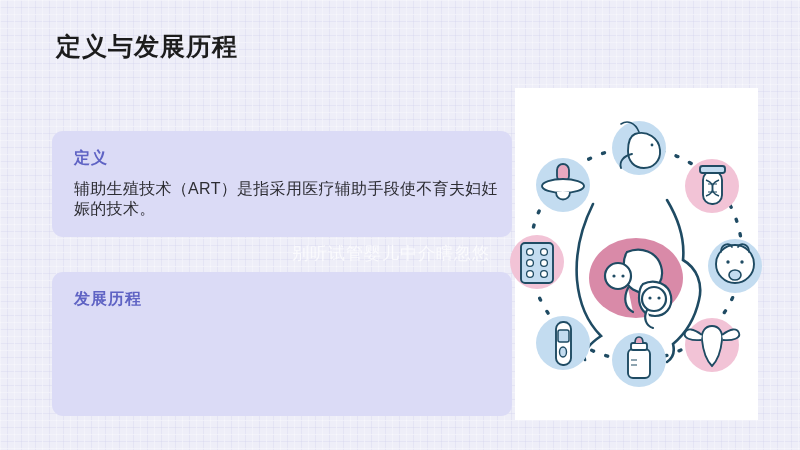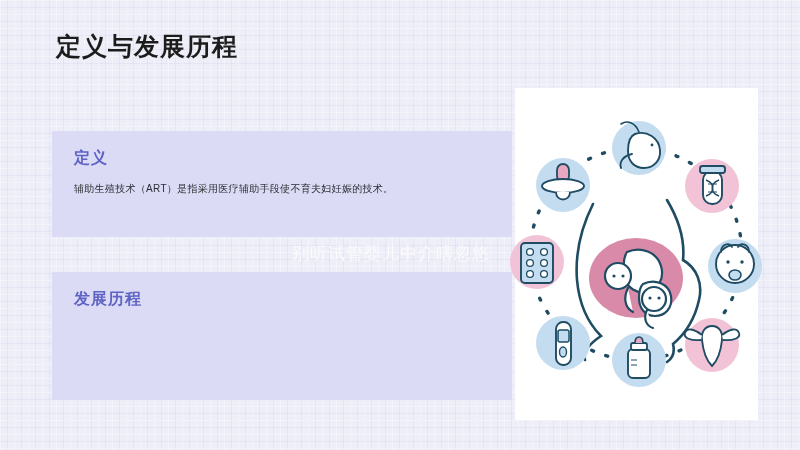--- a/index.html
+++ b/index.html
@@ -51,37 +51,37 @@
     color: #1c1c1c;
     letter-spacing: 1px;
     white-space: nowrap;
   }
 
   .info-card {
     position: absolute;
     left: 52px;
     width: 460px;
     background-color: #dbdbf6;
-    border-radius: 1px;
+    border-radius: 11px;
     box-sizing: border-box;
     padding: 16px 9px 14px 22px;
   }
   #card-definition { top: 131px; height: 106px; }
-  #card-history    { top: 272px; height: 128px; }
+  #card-history    { top: 272px; height: 144px; }
 
   .card-heading {
     font-size: 16px;
     line-height: 22px;
     font-weight: 700;
     color: #5f63c4;
     letter-spacing: 1px;
     margin: 0 0 10px 0;
   }
   .card-body {
-    font-size: 10px;
+    font-size: 16px;
     line-height: 20px;
     color: #2d2d33;
     letter-spacing: 0.3px;
     margin: 0;
   }
 
   #watermark {
     position: absolute;
     left: 292px;
     top: 243px;

